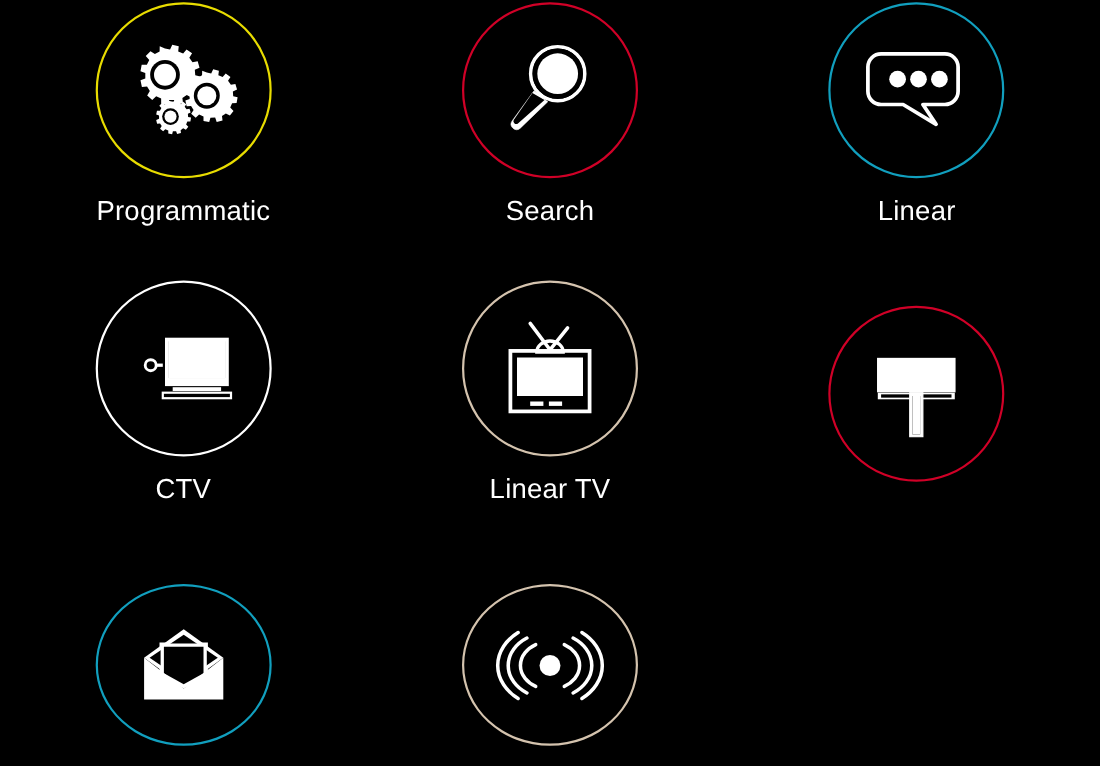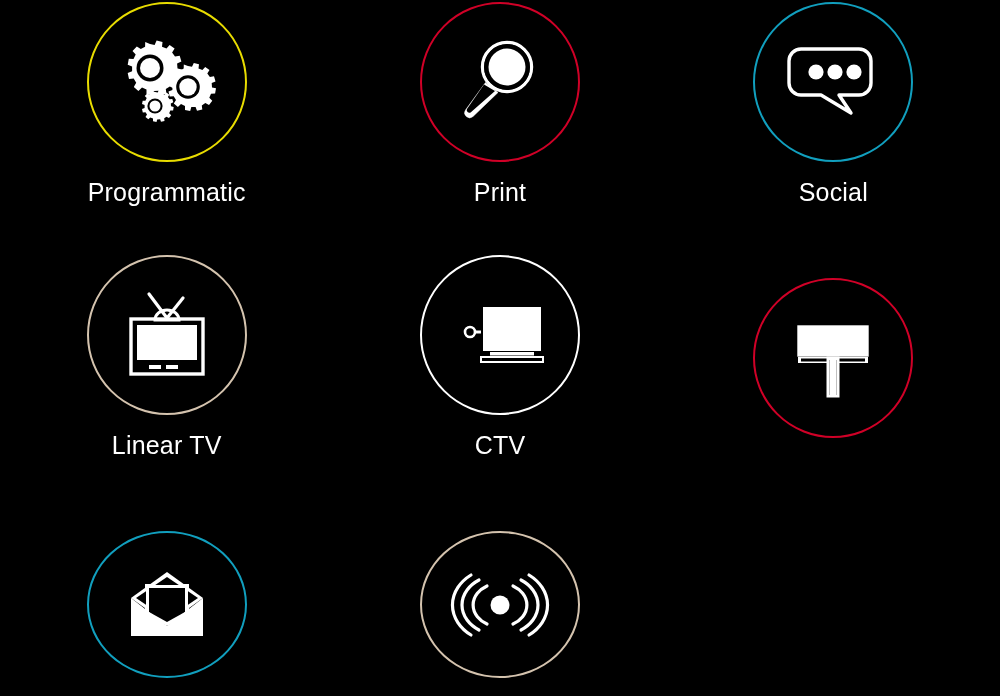--- a/index.html
+++ b/index.html
@@ -132,62 +132,38 @@
 
             <circle cx="50" cy="29" r="24.5" fill="none" stroke="#ffffff" stroke-width="3.4"></circle>
 
             <circle cx="50" cy="29" r="21.5" fill="none" stroke="#000000" stroke-width="3"></circle>
 
             <circle cx="50" cy="29" r="18.5" fill="#ffffff"></circle>
           </g>
         </svg>
       </div>
     </div>
-    <div class="label">Print</div>
+    <div class="label">Search</div>
   </div>
 
   <div class="cell">
     <div class="circle-wrap">
       <div class="ring" style="border-color:#119FBE;"></div>
       <div class="icon-holder">
         <svg width="92" height="82" viewBox="0 0 92 82">
           <g>
             <path d="M14,8 h58 a12,12 0 0 1 12,12 v22 a12,12 0 0 1 -12,12 h-20 l12,18 l-30,-18 h-20 a12,12 0 0 1 -12,-12 v-22 a12,12 0 0 1 12,-12 z" fill="none" stroke="#ffffff" stroke-width="3.4" stroke-linejoin="round"></path>
             <circle cx="29" cy="31" r="7.6" fill="#ffffff"></circle>
             <circle cx="48" cy="31" r="7.6" fill="#ffffff"></circle>
             <circle cx="67" cy="31" r="7.6" fill="#ffffff"></circle>
           </g>
         </svg>
       </div>
     </div>
-    <div class="label">Social</div>
-  </div>
-
-  <div class="cell">
-    <div class="circle-wrap">
-      <div class="ring" style="border-color:#D4C3AE;"></div>
-      <div class="icon-holder">
-        <svg width="92" height="94" viewBox="0 0 92 94">
-          <g>
-
-            <path d="M46,30 L28,6" stroke="#ffffff" stroke-width="3.2" fill="none" stroke-linecap="round"></path>
-            <path d="M46,30 L62,10" stroke="#ffffff" stroke-width="3.2" fill="none" stroke-linecap="round"></path>
-
-            <path d="M34,32 a12,10 0 0 1 24,0 z" fill="none" stroke="#ffffff" stroke-width="3"></path>
-
-            <rect x="10" y="31" width="72" height="55" fill="none" stroke="#ffffff" stroke-width="3.4"></rect>
-            <rect x="16" y="37" width="60" height="35" fill="#ffffff"></rect>
-
-            <rect x="28" y="77" width="12" height="4" fill="#ffffff"></rect>
-            <rect x="45" y="77" width="12" height="4" fill="#ffffff"></rect>
-          </g>
-        </svg>
-      </div>
-    </div>
-    <div class="label">Linear TV</div>
+    <div class="label">Linear</div>
   </div>
 
   <div class="cell">
     <div class="circle-wrap">
       <div class="ring" style="border-color:#FFFFFF;"></div>
       <div class="icon-holder">
         <svg width="96" height="82" viewBox="0 0 96 82">
           <g>
 
             <path d="M22,38 h12" stroke="#ffffff" stroke-width="3" fill="none"></path>
@@ -202,20 +178,44 @@
             <rect x="38" y="58" width="44" height="3.5" fill="#ffffff"></rect>
             <rect x="28" y="62" width="64" height="7" fill="#ffffff"></rect>
             <rect x="30" y="64" width="60" height="3" fill="#000000"></rect>
           </g>
         </svg>
       </div>
     </div>
     <div class="label">CTV</div>
   </div>
 
+  <div class="cell">
+    <div class="circle-wrap">
+      <div class="ring" style="border-color:#D4C3AE;"></div>
+      <div class="icon-holder">
+        <svg width="92" height="94" viewBox="0 0 92 94">
+          <g>
+
+            <path d="M46,30 L28,6" stroke="#ffffff" stroke-width="3.2" fill="none" stroke-linecap="round"></path>
+            <path d="M46,30 L62,10" stroke="#ffffff" stroke-width="3.2" fill="none" stroke-linecap="round"></path>
+
+            <path d="M34,32 a12,10 0 0 1 24,0 z" fill="none" stroke="#ffffff" stroke-width="3"></path>
+
+            <rect x="10" y="31" width="72" height="55" fill="none" stroke="#ffffff" stroke-width="3.4"></rect>
+            <rect x="16" y="37" width="60" height="35" fill="#ffffff"></rect>
+
+            <rect x="28" y="77" width="12" height="4" fill="#ffffff"></rect>
+            <rect x="45" y="77" width="12" height="4" fill="#ffffff"></rect>
+          </g>
+        </svg>
+      </div>
+    </div>
+    <div class="label">Linear TV</div>
+  </div>
+
 
   <div class="cell row3">
     <div class="circle-wrap">
       <div class="ring" style="border-color:#D00027;"></div>
       <div class="icon-holder">
         <svg width="86" height="84" viewBox="0 0 86 84">
           <g>
 
             <rect x="8" y="10" width="70" height="30" fill="#ffffff" stroke="#ffffff" stroke-width="1.4"></rect>
             <rect x="11" y="13" width="64" height="24" fill="#ffffff"></rect>

